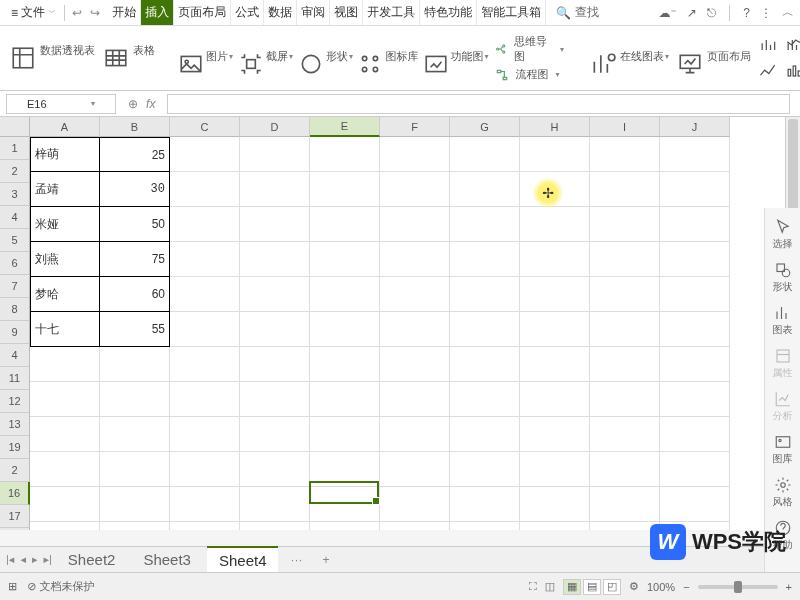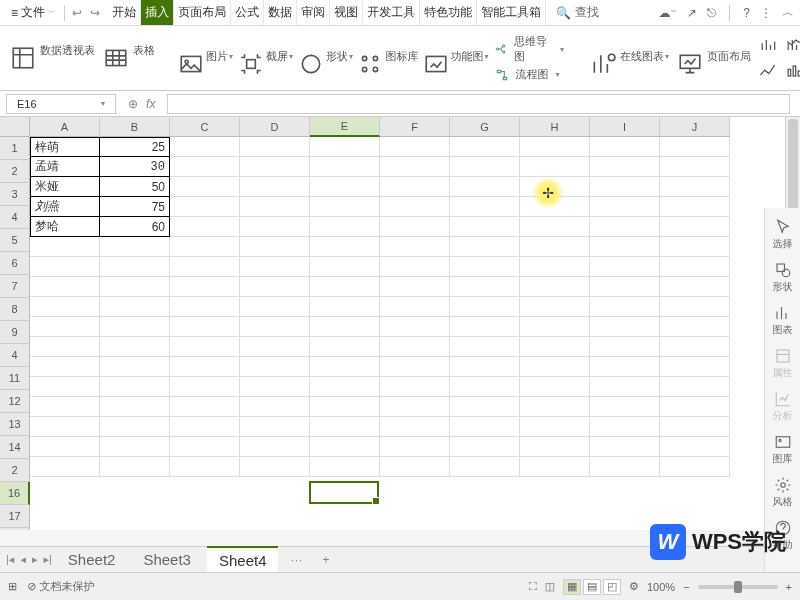--- a/index.html
+++ b/index.html
@@ -27,38 +27,38 @@
 .ribbon-divider { width: 1px; height: 50px; background: #e0e0e0; margin: 0 4px; }
 .dd-arrow { font-size: 8px; color: #888; }
 .ribbon-side { display: flex; flex-direction: column; gap: 3px; }
 .ribbon-side-item { display: flex; align-items: center; gap: 7px; font-size: 11px; color: #555; cursor: pointer; }
 .ribbon-side-item svg { width: 14px; height: 14px; }
 .ribbon-small-icon { width: 22px; height: 22px; display: flex; align-items: center; justify-content: center; color: #555; cursor: pointer; }
 .ribbon-small-icon svg { width: 20px; height: 20px; }
 
 
 .formula-bar { height: 26px; background: #fff; border-bottom: 1px solid #ccc; display: flex; align-items: center; padding: 0; }
-.name-box { width: 110px; height: 20px; border: 1px solid #ccc; margin-left: 6px; display: flex; align-items: center; padding: 0 10px; font-size: 11px; background: #fff; }
+.name-box { width: 110px; height: 20px; border: 1px solid #ccc; margin-left: 6px; display: flex; align-items: center; padding: 0 20px; font-size: 11px; background: #fff; }
 .name-box .dd { margin-left: auto; font-size: 8px; color: #888; }
 .fx-icons { display: flex; align-items: center; gap: 8px; margin: 0 12px; color: #888; }
 .fx-icons span { cursor: pointer; }
 .formula-input { flex: 1; height: 20px; border: 1px solid #ccc; margin-right: 10px; background: #fff; }
 
 
 .sheet-area { position: relative; height: 413px; display: flex; }
 .grid-wrap { flex: 1; position: relative; overflow: hidden; background: #fff; }
 .corner { position: absolute; left: 0; top: 0; width: 30px; height: 20px; background: #e8e8e8; border-right: 1px solid #bbb; border-bottom: 1px solid #bbb; z-index: 5; }
 .col-headers { position: absolute; left: 30px; top: 0; right: 0; height: 20px; display: flex; z-index: 4; }
 .col-h { width: 70px; background: #e8e8e8; border-right: 1px solid #ccc; border-bottom: 1px solid #bbb; display: flex; align-items: center; justify-content: center; font-size: 11px; color: #555; }
 .col-h.active { background: #d8e8c8; border-bottom: 2px solid #417505; }
 .row-headers { position: absolute; left: 0; top: 20px; width: 30px; z-index: 4; }
 .row-h { height: 23px; background: #e8e8e8; border-right: 1px solid #bbb; border-bottom: 1px solid #ccc; display: flex; align-items: center; justify-content: center; font-size: 11px; color: #555; }
 .row-h.active { background: #d8e8c8; border-right: 2px solid #417505; }
 .cells { position: absolute; left: 30px; top: 20px; right: 0; bottom: 0; }
-.cell-row { display: flex; height: 20px; }
+.cell-row { display: flex; height: 35px; }
 .cell { width: 70px; border-right: 1px solid #ddd; border-bottom: 1px solid #ddd; display: flex; align-items: center; padding: 0 4px; font-size: 12px; overflow: hidden; }
 .cell.num { justify-content: flex-end; }
 .active-cell { position: absolute; border: 2px solid #417505; pointer-events: none; z-index: 10; }
 .active-cell::after { content: ''; position: absolute; right: -3px; bottom: -3px; width: 6px; height: 6px; background: #417505; border: 1px solid #fff; }
 .cursor-highlight { position: absolute; width: 32px; height: 32px; border-radius: 50%; background: radial-gradient(circle, #fff176 0%, #fff176 40%, rgba(255,241,118,0) 70%); display: flex; align-items: center; justify-content: center; z-index: 20; pointer-events: none; }
 .cursor-highlight::before { content: '✢'; color: #333; font-size: 14px; }
 
 .vscroll { width: 15px; background: #f0f0f0; border-left: 1px solid #ccc; position: relative; }
 .vscroll-thumb { position: absolute; top: 2px; left: 2px; right: 2px; height: 100px; background: #ccc; border-radius: 3px; }
 
@@ -324,21 +324,21 @@
         <div class="row-h">4</div>
         <div class="row-h">5</div>
         <div class="row-h">6</div>
         <div class="row-h">7</div>
         <div class="row-h">8</div>
         <div class="row-h">9</div>
         <div class="row-h">4</div>
         <div class="row-h">11</div>
         <div class="row-h">12</div>
         <div class="row-h">13</div>
-        <div class="row-h">14</div>
+        <div class="row-h">19</div>
         <div class="row-h">2</div>
         <div class="row-h active">16</div>
         <div class="row-h">17</div>
         <div class="row-h">18</div>
       </div>
     <div class="cells" id="cells">
         <div class="cell-row">
           <div class="cell" style="border-width: 1px; border-style: solid; border-color: rgb(0, 0, 0);">梓萌</div>
           <div class="cell num" style="border-right: 1px solid rgb(0, 0, 0); border-bottom: 1px solid rgb(0, 0, 0); border-top: 1px solid rgb(0, 0, 0);">25</div>
           <div class="cell"></div>
@@ -368,34 +368,46 @@
           <div class="cell"></div>
           <div class="cell"></div>
           <div class="cell"></div>
           <div class="cell"></div>
           <div class="cell"></div>
           <div class="cell"></div>
           <div class="cell"></div>
           <div class="cell"></div>
         </div>
         <div class="cell-row">
-          <div class="cell" style="border-right: 1px solid rgb(0, 0, 0); border-bottom: 1px solid rgb(0, 0, 0); border-left: 1px solid rgb(0, 0, 0); font-style: italic;">刘燕</div>
+          <div class="cell" style="border-right: 1px solid rgb(0, 0, 0); border-bottom: 1px solid rgb(0, 0, 0); border-left: 1px solid rgb(0, 0, 0);">刘燕</div>
           <div class="cell num" style="border-right: 1px solid rgb(0, 0, 0); border-bottom: 1px solid rgb(0, 0, 0);">75</div>
           <div class="cell"></div>
           <div class="cell"></div>
           <div class="cell"></div>
           <div class="cell"></div>
           <div class="cell"></div>
           <div class="cell"></div>
           <div class="cell"></div>
           <div class="cell"></div>
         </div>
         <div class="cell-row">
           <div class="cell" style="border-right: 1px solid rgb(0, 0, 0); border-bottom: 1px solid rgb(0, 0, 0); border-left: 1px solid rgb(0, 0, 0);">梦哈</div>
           <div class="cell num" style="border-right: 1px solid rgb(0, 0, 0); border-bottom: 1px solid rgb(0, 0, 0);">60</div>
+          <div class="cell"></div>
+          <div class="cell"></div>
+          <div class="cell"></div>
+          <div class="cell"></div>
+          <div class="cell"></div>
+          <div class="cell"></div>
+          <div class="cell"></div>
+          <div class="cell"></div>
+        </div>
+        <div class="cell-row">
+          <div class="cell" style="border-right: 1px solid rgb(0, 0, 0); border-bottom: 1px solid rgb(0, 0, 0); border-left: 1px solid rgb(0, 0, 0);">十七</div>
+          <div class="cell num" style="border-right: 1px solid rgb(0, 0, 0); border-bottom: 1px solid rgb(0, 0, 0);">55</div>
           <div class="cell"></div>
           <div class="cell"></div>
           <div class="cell"></div>
           <div class="cell"></div>
           <div class="cell"></div>
           <div class="cell"></div>
           <div class="cell"></div>
           <div class="cell"></div>
         </div>
         <div class="cell-row">

